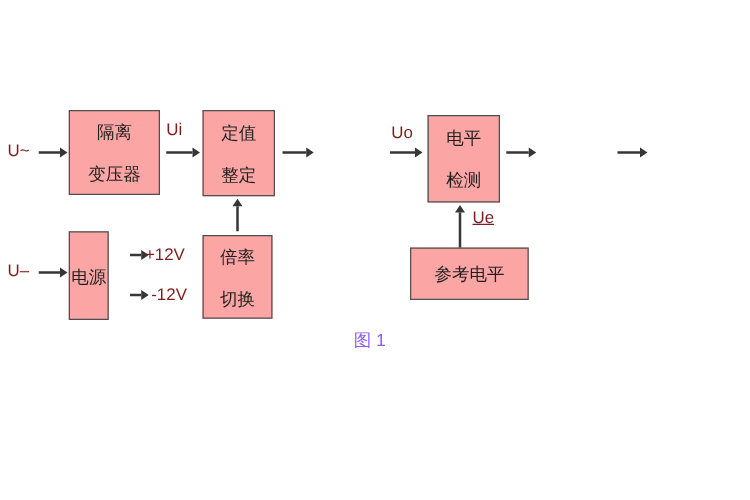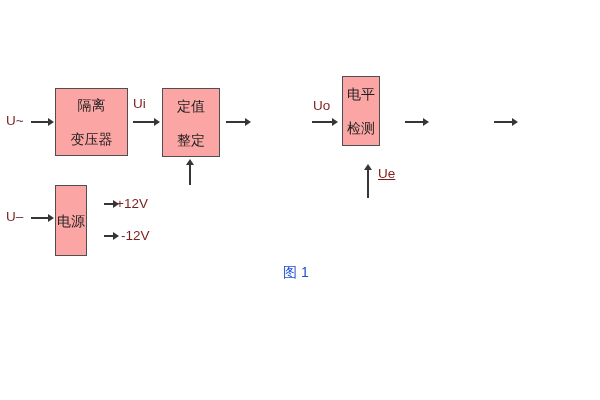--- a/index.html
+++ b/index.html
@@ -42,21 +42,21 @@
     border-top: 4px solid transparent;
     border-bottom: 4px solid transparent;
   }
   .varrow { position: absolute; width: 1.6px; background: #363636; }
   .varrow i {
     position: absolute; top: -6px; left: -3.2px; width: 0; height: 0;
     border-bottom: 6.5px solid #363636;
     border-left: 4px solid transparent;
     border-right: 4px solid transparent;
   }
-  .caption { position: absolute; font-size: 14px; color: #1d4ed8; }
+  .caption { position: absolute; font-size: 14px; color: #8b5cf6; }
 </style>
 </head>
 <body>
 
 <div class="stage">
 
   <span class="lbl" style="left:6px; top:114px;">U~</span>
   <div class="harrow" style="left:31px; top:121px; width:17px;">
       <i></i>
     </div>
@@ -79,21 +79,21 @@
   <div class="harrow" style="left:226px; top:121px; width:19px;">
       <i></i>
     </div>
 
 
   <span class="lbl" style="left:313px; top:99px;">Uo</span>
   <div class="harrow" style="left:312px; top:121px; width:20px;">
       <i></i>
     </div>
 
-  <div class="box" style="left:342px; top:76px; width:38px; height:70px;justify-content:center;">
+  <div class="box" style="left:342px; top:92px; width:58px; height:70px;justify-content:center;">
     <span>电平</span>
     <span>检测</span>
   </div>
 
   <div class="harrow" style="left:405px; top:121px; width:18px;">
       <i></i>
     </div>
 
 
   <div class="harrow" style="left:494px; top:121px; width:18px;">
@@ -113,25 +113,32 @@
   <div class="harrow" style="left:104px; top:203px; width:9px;">
       <i></i>
     </div>
   <span class="lbl" style="left:116px; top:197px;">+12V</span>
 
   <div class="harrow" style="left:104px; top:235px; width:9px;">
       <i></i>
     </div>
   <span class="lbl" style="left:121px; top:229px;">-12V</span>
 
+  <div class="box" style="left:162px; top:188px; width:56px; height:67px;">
+    <span>倍率</span>
+    <span>切换</span>
+  </div>
 
   <div class="varrow" style="left:189px; top:165px; height:20px;">
       <i></i>
     </div>
 
+  <div class="box single" style="left:328px; top:198px; width:95px; height:42px;">
+    <span>参考电平</span>
+  </div>
 
   <div class="varrow" style="left:367px; top:170px; height:28px;">
       <i></i>
     </div>
   <span class="lbl" style="left:378px; top:167px;text-decoration:underline;">Ue</span>
 
   <span class="caption" style="left:283px; top:264px;">图 1</span>
 
 </div>
 

